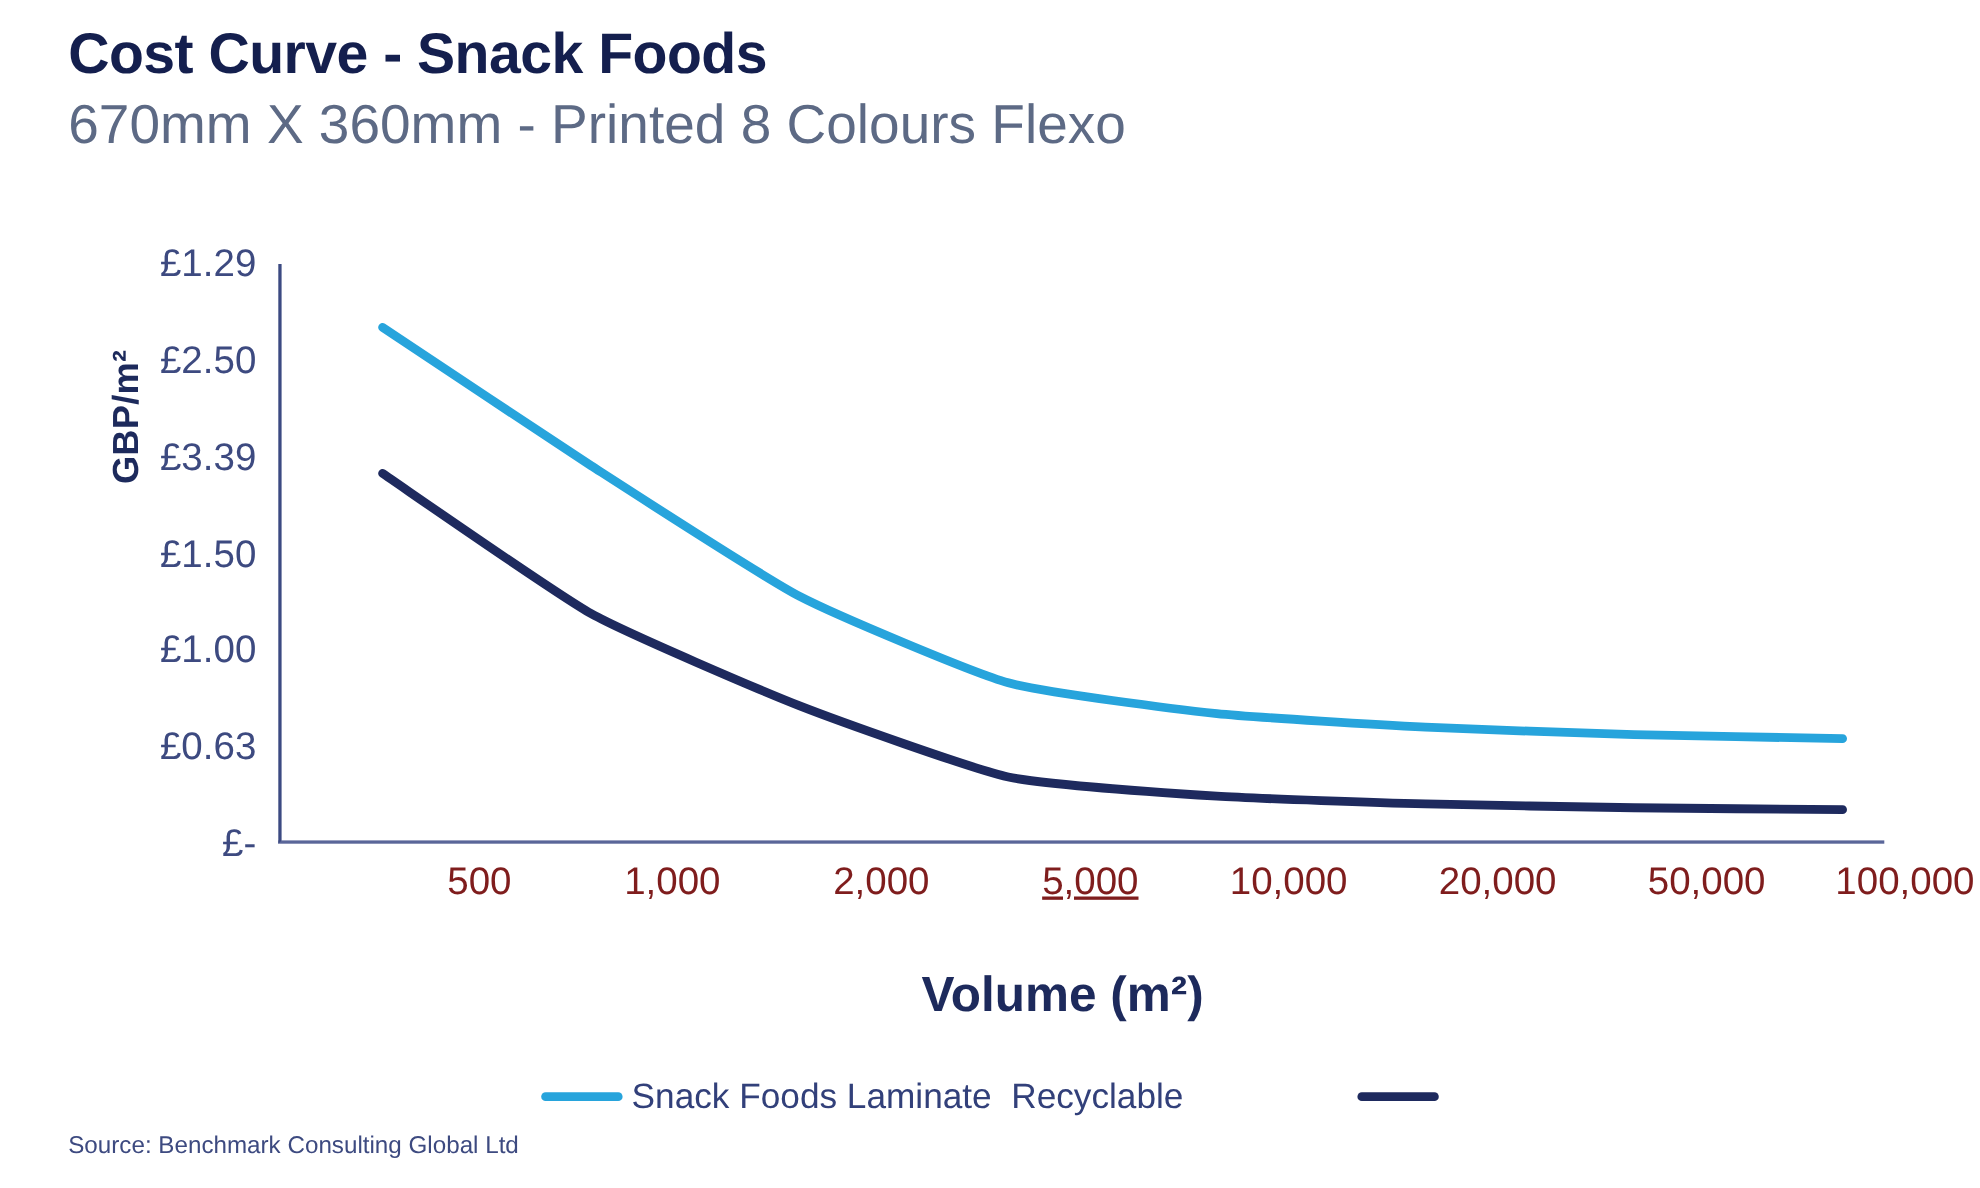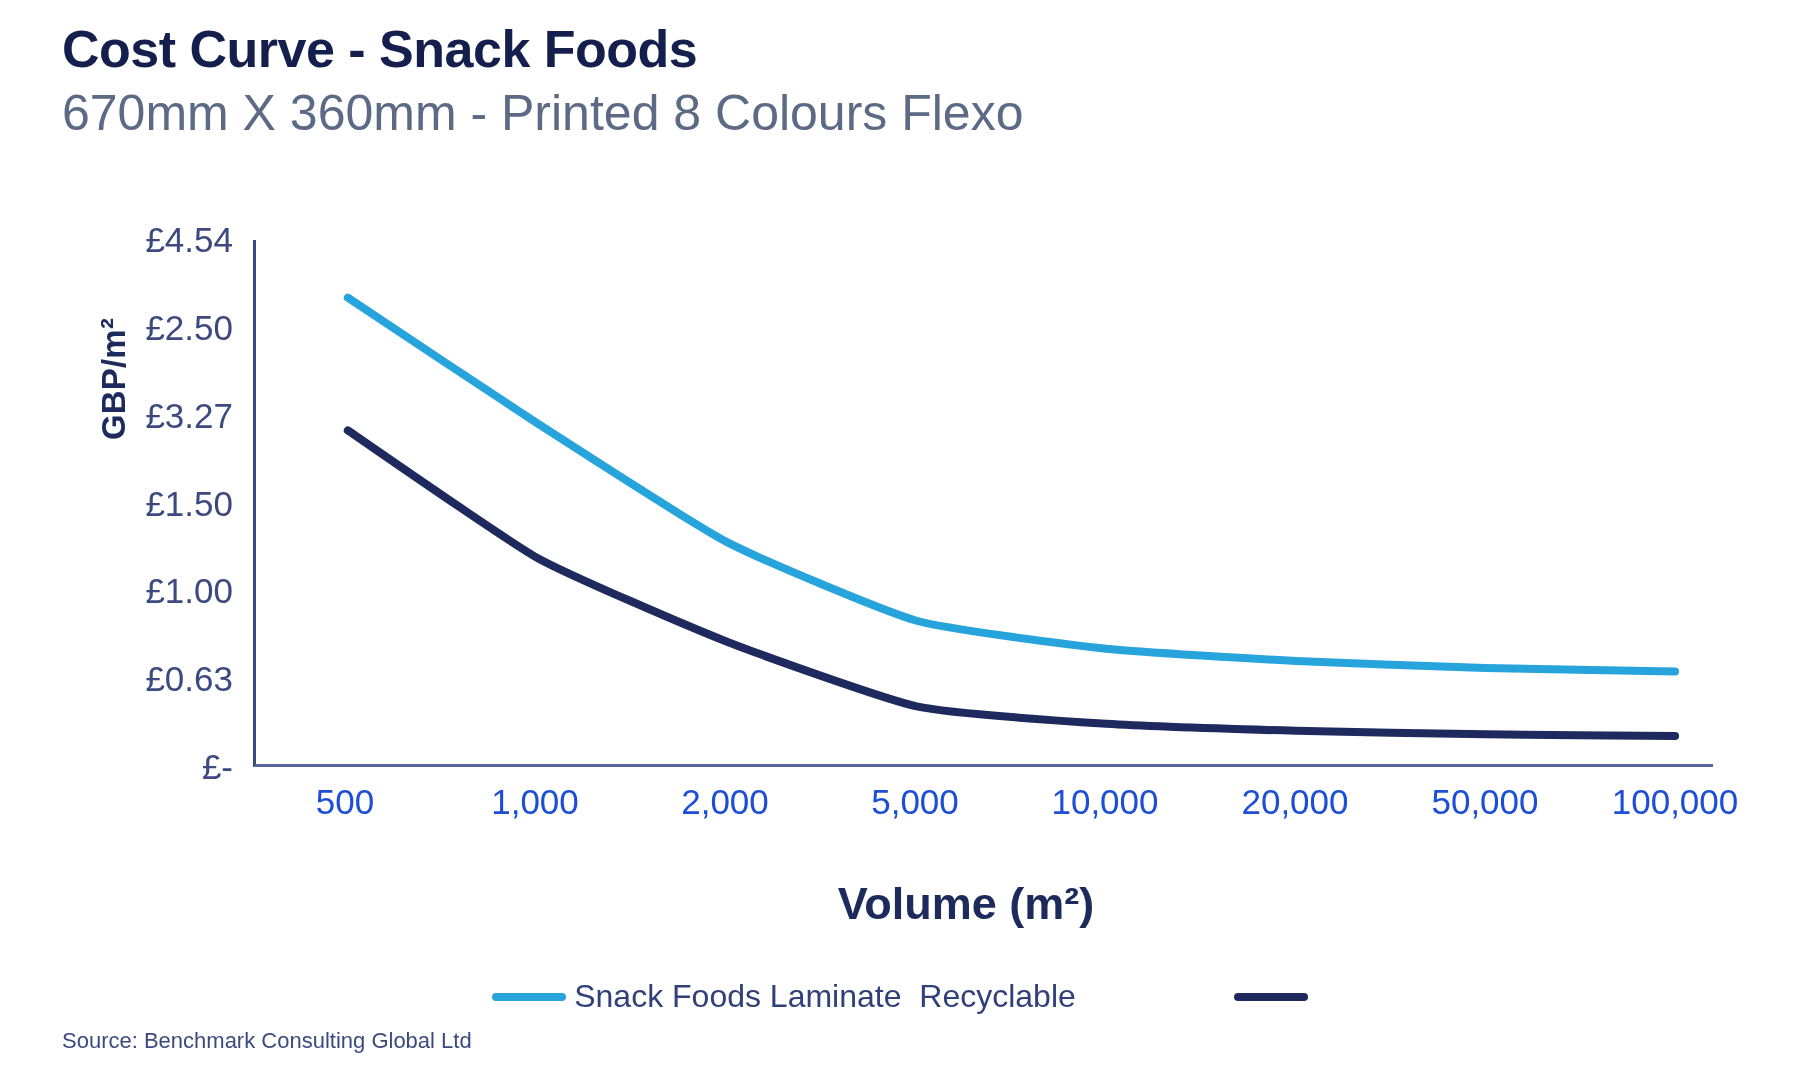--- a/index.html
+++ b/index.html
@@ -91,23 +91,23 @@
     color: #3d4a80;
     transform: translateY(-50%);
     white-space: nowrap;
   }
 
   
   .x-tick-label {
     position: absolute;
     top: 782px;
     width: 240px;
-    text-align: center;
+    text-align: right;
     font-size: 35px;
-    color: #1d4ed8;
+    color: #7f1d1d;
     transform: translateX(-50%);
     white-space: nowrap;
   }
   .x-axis-title {
     position: absolute;
     left: 0;
     top: 878px;
     width: 1800px;
     text-align: center;
     font-size: 45px;
@@ -160,33 +160,33 @@
 <div id="chart-root">
 
   <div class="title-block">
     <div class="chart-title">Cost Curve - Snack Foods</div>
     <div class="chart-subtitle">670mm X 360mm - Printed 8 Colours Flexo</div>
   </div>
 
   <div class="y-axis-title">GBP/m²</div>
 
   <div id="y-tick-labels">
-      <div class="y-tick-label" style="top: 240px;">£4.54</div>
+      <div class="y-tick-label" style="top: 240px;">£1.29</div>
       <div class="y-tick-label" style="top: 327.833px;">£2.50</div>
-      <div class="y-tick-label" style="top: 415.667px;">£3.27</div>
+      <div class="y-tick-label" style="top: 415.667px;">£3.39</div>
       <div class="y-tick-label" style="top: 503.5px;">£1.50</div>
       <div class="y-tick-label" style="top: 591.333px;">£1.00</div>
       <div class="y-tick-label" style="top: 679.167px;">£0.63</div>
       <div class="y-tick-label" style="top: 767px;">£-</div>
     </div>
   <div id="x-tick-labels">
       <div class="x-tick-label" style="left: 345px;">500</div>
       <div class="x-tick-label" style="left: 535px;">1,000</div>
       <div class="x-tick-label" style="left: 725px;">2,000</div>
-      <div class="x-tick-label" style="left: 915px;">5,000</div>
+      <div class="x-tick-label" style="left: 915px; text-decoration: underline;">5,000</div>
       <div class="x-tick-label" style="left: 1105px;">10,000</div>
       <div class="x-tick-label" style="left: 1295px;">20,000</div>
       <div class="x-tick-label" style="left: 1485px;">50,000</div>
       <div class="x-tick-label" style="left: 1675px;">100,000</div>
     </div>
 
   <div class="plot-area">
     <svg class="plot-svg" id="plot-svg" viewBox="0 0 1460 527" preserveAspectRatio="none">
         <path d="M 92.00 57.97 C 107.83 68.51, 250.33 163.96, 282.00 184.45 C 313.67 204.94, 440.33 287.36, 472.00 303.90 C 503.67 320.45, 630.33 374.02, 662.00 382.95 C 693.67 391.88, 820.33 407.69, 852.00 411.06 C 883.67 414.43, 1010.33 421.75, 1042.00 423.36 C 1073.67 424.97, 1200.33 429.50, 1232.00 430.38 C 1263.67 431.26, 1406.17 433.60, 1422.00 433.90" fill="none" stroke="#27A4DC" stroke-width="8" stroke-linecap="round" stroke-linejoin="round" vector-effect="non-scaling-stroke"></path>
         <path d="M 92.00 191.48 C 107.83 202.16, 250.33 302.00, 282.00 319.71 C 313.67 337.43, 440.33 391.59, 472.00 404.03 C 503.67 416.48, 630.33 462.15, 662.00 469.03 C 693.67 475.91, 820.33 484.55, 852.00 486.60 C 883.67 488.65, 1010.33 492.75, 1042.00 493.62 C 1073.67 494.50, 1200.33 496.70, 1232.00 497.14 C 1263.67 497.58, 1406.17 498.75, 1422.00 498.89" fill="none" stroke="#1E2A5E" stroke-width="8" stroke-linecap="round" stroke-linejoin="round" vector-effect="non-scaling-stroke"></path>

